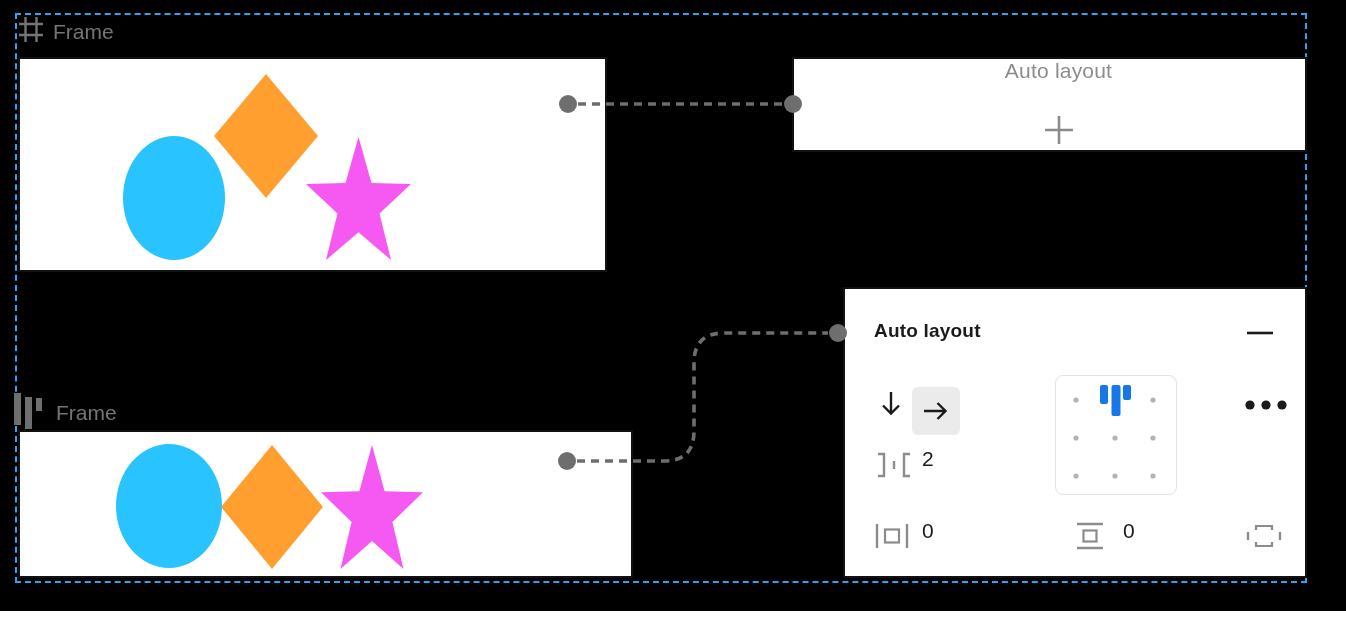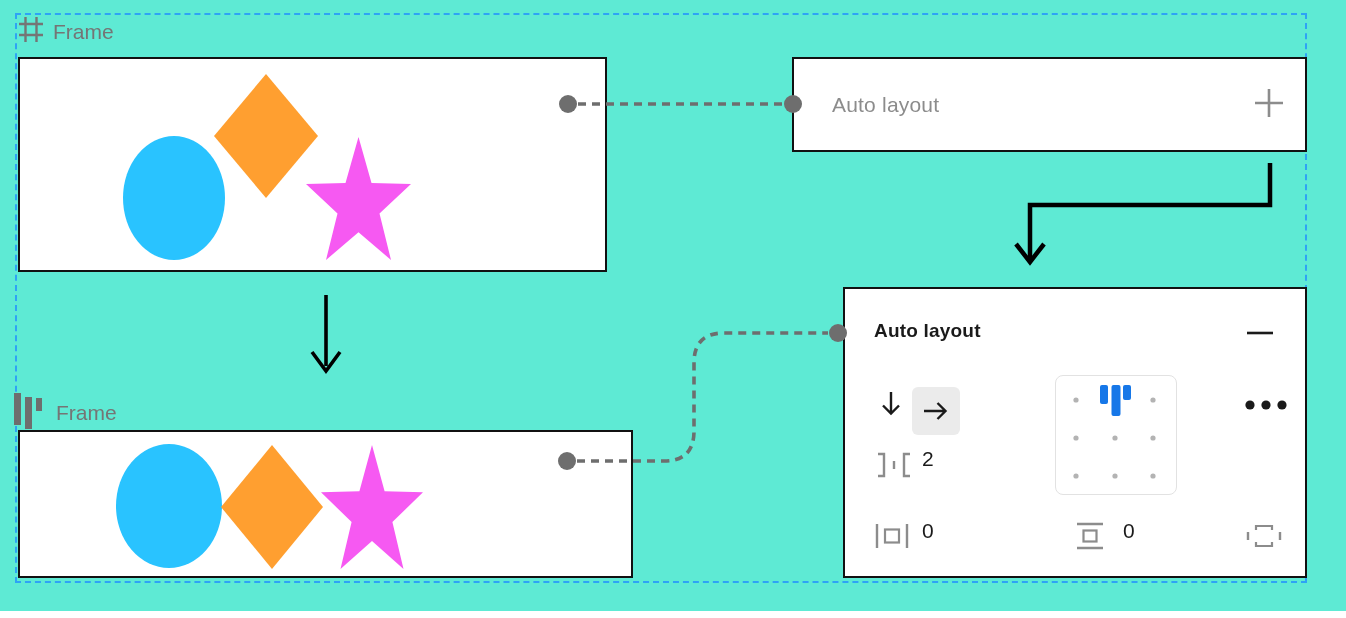--- a/index.html
+++ b/index.html
@@ -12,36 +12,36 @@
     --panel-border:#111111;
     --label-gray:#757575;
     --control-gray:#8c8c8c;
     --selected-bg:#ebebeb;
     --grid-border:#e2e2e2;
     --grid-dot:#b3b3b3;
     --text-dark:#1a1a1a;
   }
   *{margin:0;padding:0;box-sizing:border-box;}
   body{background:#ffffff;font-family:"Liberation Sans",sans-serif;}
-  .stage{position:relative;width:1346px;height:611px;background:#5eead4;overflow:hidden;}
+  .stage{position:relative;width:1346px;height:611px;background:#000000;overflow:hidden;}
 
   .selection-rect{position:absolute;left:15px;top:13px;width:1292px;height:570px;
     border:2px dashed var(--selection-blue);pointer-events:none;}
 
   .frame-label{position:absolute;display:flex;align-items:center;gap:9px;
     color:var(--label-gray);font-size:21px;}
   .frame-label.top{left:18px;top:16px;}
   .frame-label.bottom{left:13px;top:390px;}
 
   .canvas-frame{position:absolute;background:#fff;border:2px solid var(--panel-border);}
   .canvas-frame.top{left:18px;top:57px;width:589px;height:215px;}
   .canvas-frame.bottom{left:18px;top:430px;width:615px;height:148px;}
   .canvas-frame svg{display:block;}
 
-  .panel{position:absolute;background:#fff;border:2px solid var(--panel-border);}
+  .panel{position:absolute;background:#fff;border:2px solid var(--panel-border);flex-direction:column;}
   .panel.collapsed{left:792px;top:57px;width:515px;height:95px;
     display:flex;align-items:center;justify-content:space-between;padding:0 20px 0 38px;}
   .panel.collapsed .title{color:var(--control-gray);font-size:21px;font-weight:500;letter-spacing:.2px;}
   .panel.expanded{left:843px;top:287px;width:464px;height:291px;}
 
   .panel.expanded .title{position:absolute;left:29px;top:31px;color:var(--text-dark);
     font-size:19px;font-weight:bold;letter-spacing:.2px;}
   .minus-btn{position:absolute;right:32px;top:36px;width:26px;height:16px;display:flex;align-items:center;}
   .dir-down{position:absolute;left:32px;top:100px;width:28px;height:30px;}
   .dir-right{position:absolute;left:67px;top:98px;width:48px;height:48px;background:var(--selected-bg);

